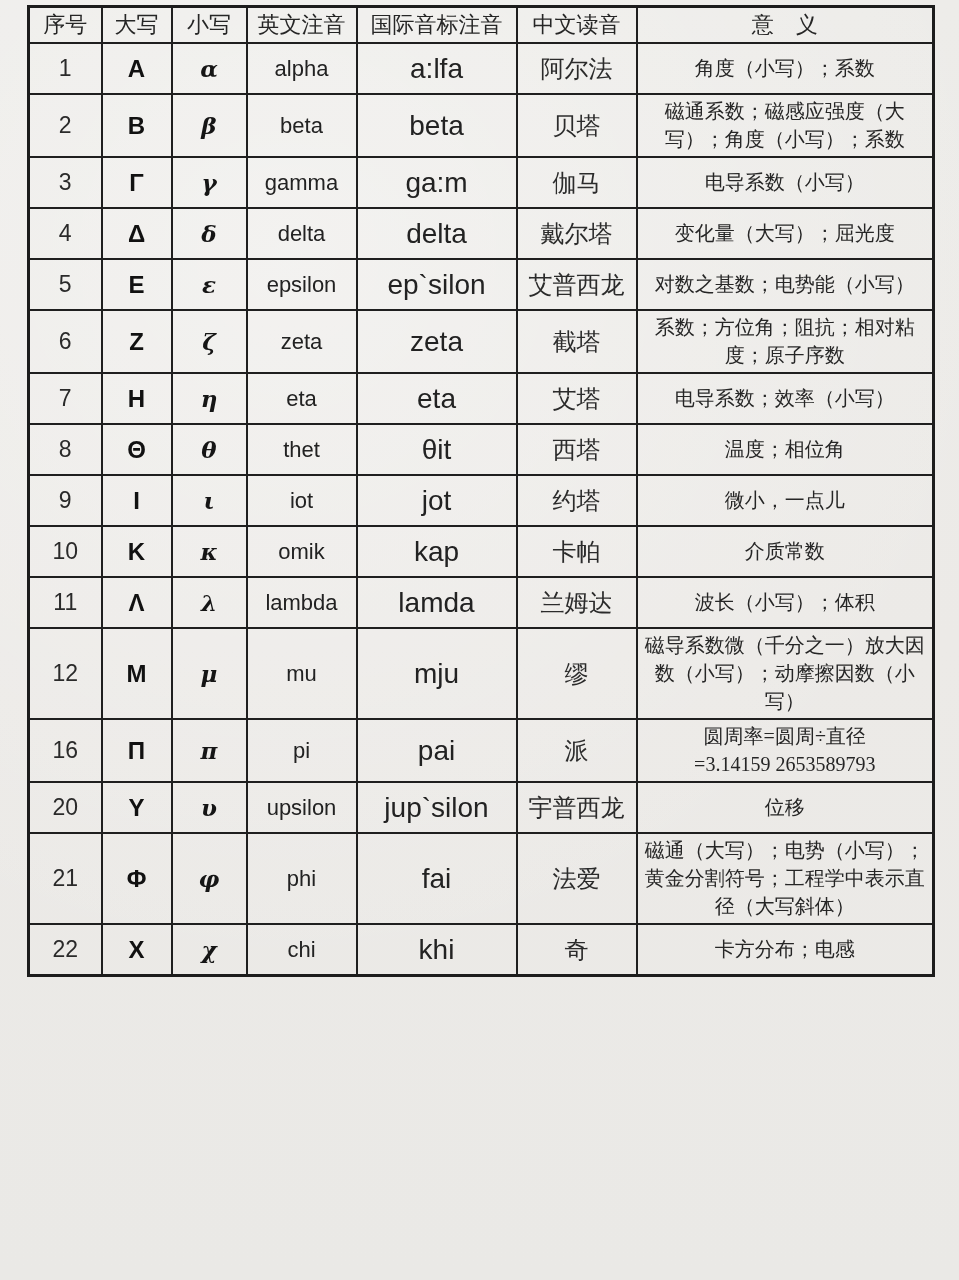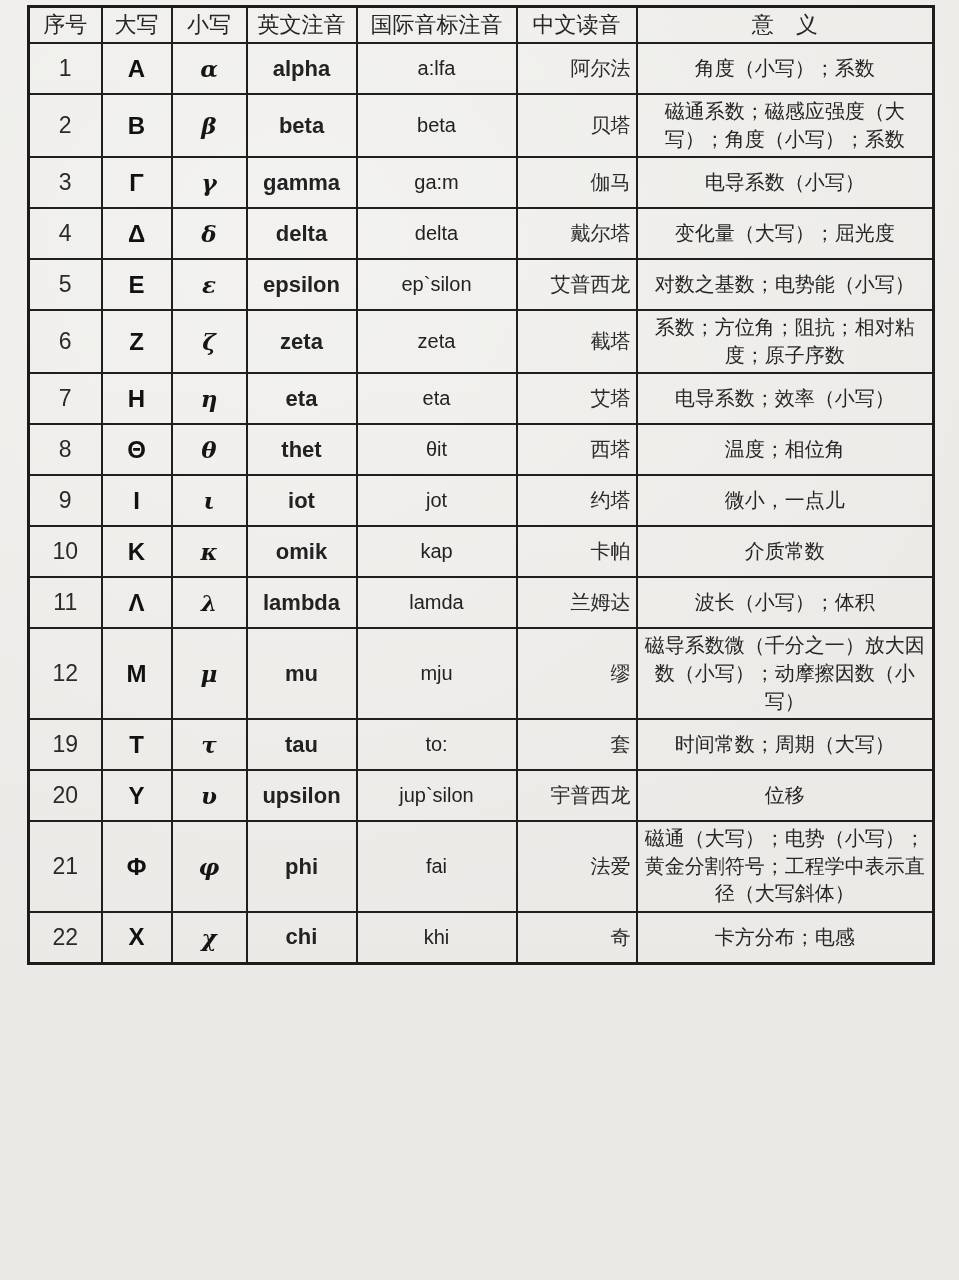--- a/index.html
+++ b/index.html
@@ -46,23 +46,23 @@
   col.c2 { width: 75px; }
   col.c3 { width: 110px; }
   col.c4 { width: 160px; }
   col.c5 { width: 120px; }
   col.c6 { width: 297px; }
   
   td.c0 { font-size: 23px; color: #2a2a2a; }
   td.c1 { font-size: 24px; font-weight: bold; color: #111; }
   td.c2 { font-size: 23px; font-weight: bold; font-style: italic;
           font-family: "DejaVu Serif", serif; color: #151515; }
-  td.c3 { font-size: 22px; color: #222; font-weight: bold; }
-  td.c4 { font-size: 20px; color: #222; }
-  td.c5 { font-size: 20px; font-family: Liberation Sans, sans-serif; color: #2b2b2b; text-align: right; }
+  td.c3 { font-size: 22px; color: #222; }
+  td.c4 { font-size: 28px; color: #222; }
+  td.c5 { font-size: 24px; font-family: Liberation Sans, sans-serif; color: #2b2b2b; }
   td.c6 { font-size: 20px; line-height: 1.38; white-space: pre-line;
           font-family: "Liberation Serif", "DejaVu Serif", serif; color: #262626; padding: 3px 4px; }
 </style>
 </head>
 <body>
 
 <div class="page">
   <table class="greek">
     <colgroup>
       <col class="c0">
@@ -187,27 +187,28 @@
         <tr>
           <td class="c0">12</td>
           <td class="c1">Μ</td>
           <td class="c2">μ</td>
           <td class="c3">mu</td>
           <td class="c4">mju</td>
           <td class="c5">缪</td>
           <td class="c6">磁导系数微（千分之一）放大因数（小写）；动摩擦因数（小写）</td>
         </tr>
         <tr>
-          <td class="c0">19</td>
-          <td class="c1">Τ</td>
-          <td class="c2">τ</td>
-          <td class="c3">tau</td>
-          <td class="c4">to:</td>
-          <td class="c5">套</td>
-          <td class="c6">时间常数；周期（大写）</td>
+          <td class="c0">16</td>
+          <td class="c1">Π</td>
+          <td class="c2">π</td>
+          <td class="c3">pi</td>
+          <td class="c4">pai</td>
+          <td class="c5">派</td>
+          <td class="c6">圆周率=圆周÷直径
+=3.14159 2653589793</td>
         </tr>
         <tr>
           <td class="c0">20</td>
           <td class="c1">Υ</td>
           <td class="c2">υ</td>
           <td class="c3">upsilon</td>
           <td class="c4">jup`silon</td>
           <td class="c5">宇普西龙</td>
           <td class="c6">位移</td>
         </tr>

